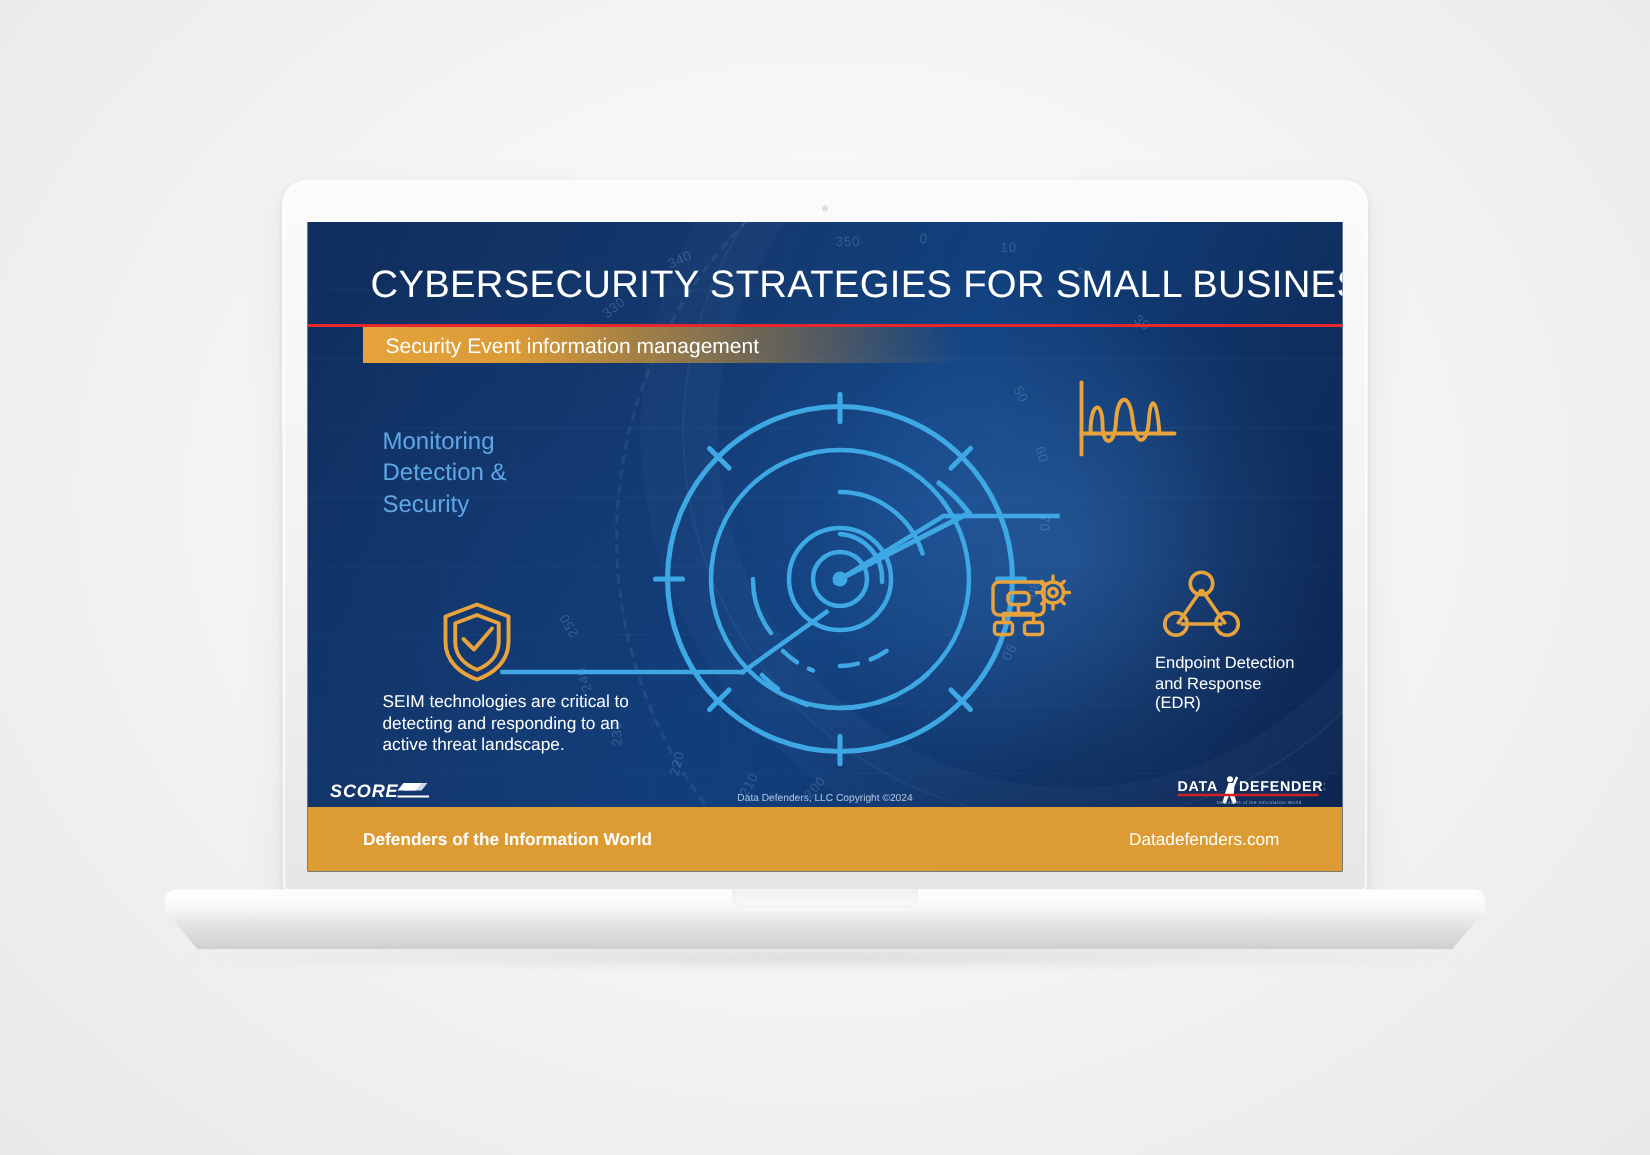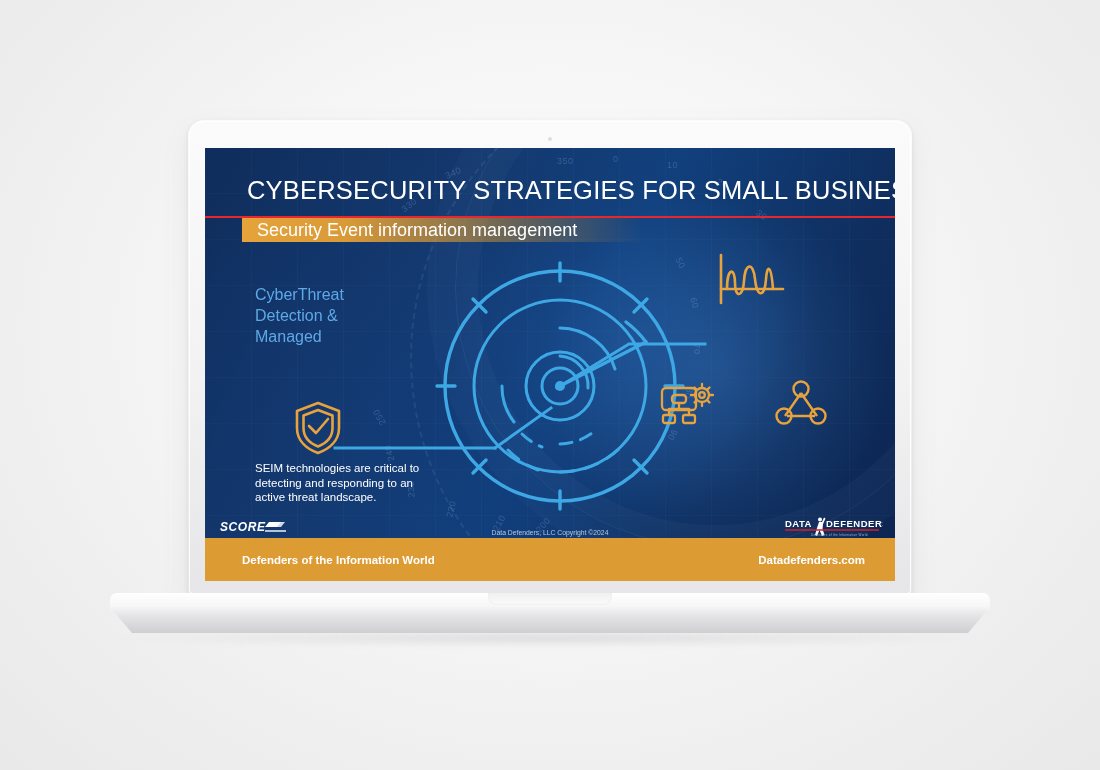--- a/index.html
+++ b/index.html
@@ -120,21 +120,21 @@
   .red-rule {
     position: absolute; left: 0; top: 68px; width: 690px; height: 2px;
     background: #e8262d;
   }
   .sub-tab {
     position: absolute; left: 37px; top: 70px;
     width: 400px; height: 24px;
     background: linear-gradient(90deg, #e5a33a 0%, #d99a38 26%, rgba(200,145,55,.55) 62%, rgba(180,135,60,0) 100%);
     display: flex; align-items: center;
   }
-  .sub-tab span { padding-left: 15px; font-size: 18px; color: #fff; }
+  .sub-tab span { padding-left: 15px; font-size: 14px; color: #fff; }
 
   
   .left-head {
     position: absolute; left: 50px; top: 136px;
     font-size: 16px; line-height: 21px; color: #5fa8e6; font-weight: 400;
   }
   
   .left-body {
     position: absolute; left: 50px; top: 313px;
     width: 178px; font-size: 11.5px; line-height: 14.5px; color: #fff;
@@ -172,21 +172,21 @@
   }
   .score-logo { position: absolute; left: 14px; top: 370px; width: 80px; height: 22px; }
   .dd-logo { position: absolute; left: 578px; top: 366px; width: 100px; height: 28px; }
 
   .gold-bar {
     position: absolute; left: 0; bottom: 0; width: 690px; height: 43px;
     background: #dd9b33;
     display: flex; align-items: center; justify-content: space-between;
   }
   .gold-bar .left-txt { margin-left: 37px; font-size: 11.5px; font-weight: bold; color: #fff; }
-  .gold-bar .right-txt { margin-right: 30px; font-size: 11.5px; font-weight: bold; color: #fff; }
+  .gold-bar .right-txt { margin-right: 42px; font-size: 11.5px; font-weight: normal; color: #fff; }
 </style>
 </head>
 <body>
 
 <div class="laptop">
 
   <div class="base-shadow"></div>
 
   <div class="lid">
     <div class="camera"></div>
@@ -258,23 +258,23 @@
 
         <svg class="connectors" viewBox="0 0 690 433">
           <g fill="none" stroke="#3ea8e5" stroke-width="3" stroke-linecap="square">
             <path d="M352 240 L424 196 L500 196"></path>
             <path d="M130 300 L290 300"></path>
             <path d="M290 300 L346 260"></path>
           </g>
         </svg>
 
         <div class="left-head">
-          <div>CyberThreat</div>
+          <div>Monitoring</div>
           <div>Detection &amp;</div>
-          <div>Managed</div>
+          <div>Security</div>
         </div>
 
         <svg class="shield" viewBox="0 0 50 56">
           <g fill="none" stroke="#e8a33d" stroke-width="2.6" stroke-linejoin="round" stroke-linecap="round">
             <path d="M25 3 L46 11 V28 C46 41 36 49 25 53 C14 49 4 41 4 28 V11 Z"></path>
             <path d="M25 10 L39.5 15.5 V28 C39.5 37.5 32.5 43.5 25 46.5 C17.5 43.5 10.5 37.5 10.5 28 V15.5 Z"></path>
             <path d="M16 26 L23 33 L35 19"></path>
           </g>
         </svg>
 
@@ -304,20 +304,21 @@
 
         <svg class="edr-icon" viewBox="0 0 52 46">
           <g fill="none" stroke="#e8a33d" stroke-width="2.4" stroke-linejoin="round">
             <path d="M26 13 L10 36 M26 13 L42 36 M12 36 H40"></path>
             <circle cx="26" cy="9" r="7.5"></circle>
             <circle cx="9" cy="36" r="7.5"></circle>
             <circle cx="43" cy="36" r="7.5"></circle>
           </g>
         </svg>
 
+        <div class="edr-text">Endpoint Detection and Response (EDR)</div>
 
         <div class="footer-credit">Data Defenders, LLC Copyright ©2024</div>
 
         <svg class="score-logo" viewBox="0 0 80 22">
           <text x="1" y="13" font-family="Liberation Sans, sans-serif" font-size="12" font-weight="bold" font-style="italic" fill="#ffffff" letter-spacing="0.6">SCORE</text>
           <g fill="#ffffff">
             <path d="M50 4 L58 4 L54 9 L46 9 Z"></path>
             <path d="M54 4 L62 4 L58 9 L50 9 Z" opacity="0.9"></path>
             <path d="M58 4 L66 4 L62 9 L54 9 Z" opacity="0.8"></path>
           </g>

